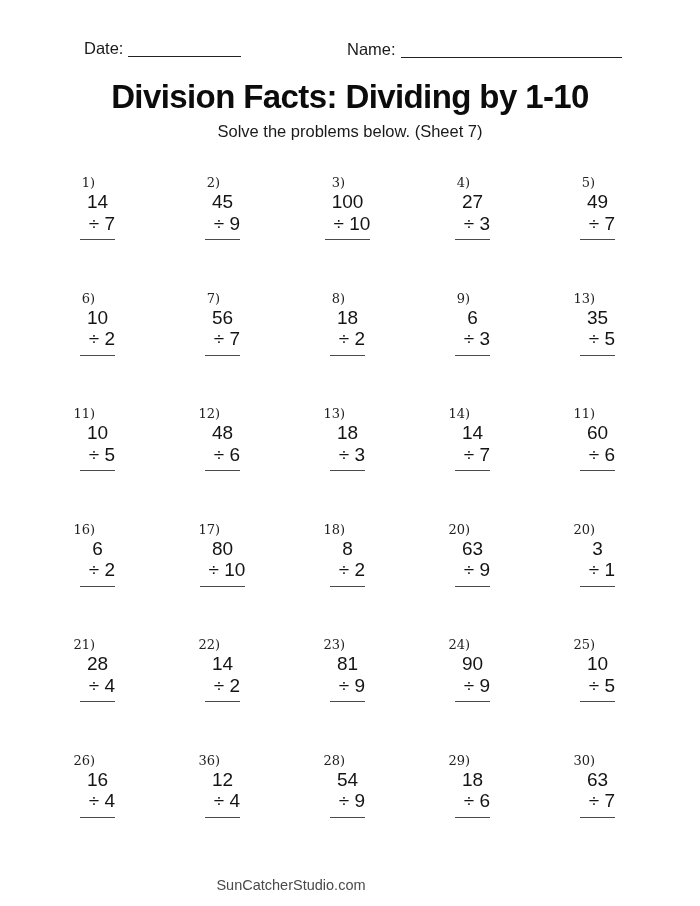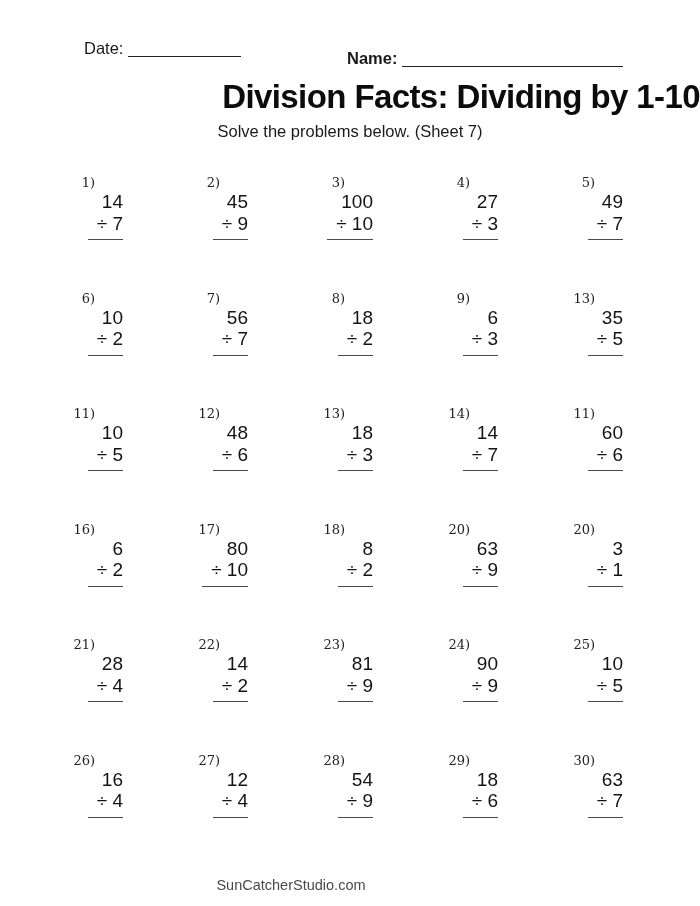--- a/index.html
+++ b/index.html
@@ -13,21 +13,21 @@
     overflow:hidden;
     padding-left:27px;
   }
 
   
   .field { position:absolute; display:flex; align-items:flex-end; }
   .field .flabel { font-size:16.5px; color:#1a1a1a; line-height:18px; }
   .field .fline { display:inline-block; border-bottom:1.6px solid #222; height:16px; margin-left:5px; }
   .field-date { left:84px; top:39px; }
   .field-date .fline { width:113px; }
-  .field-name { left:347px; top:49px;font-weight:bold; }
+  .field-name { left:347px; top:40px; }
   .field-name .fline { width:221px; }
 
   
   .title {
     position:absolute; top:78px; left:0; width:700px;
     text-align:center;
     font-size:33px; font-weight:bold; letter-spacing:-0.6px;
     color:#0c0c0c;
   }
   .subtitle {
@@ -45,21 +45,21 @@
   }
   .problem { padding-top:3px; }
   .plabel {
     width:26px; margin-left:-3px;
     text-align:right;
     font-family:"DejaVu Serif", serif;
     font-size:13px; line-height:15px; color:#222;
   }
   .nums {
     width:51px;
-    text-align:right;
+    text-align:center;
     font-size:19px; line-height:21.5px;
     color:#141414;
     margin-top:1px;
   }
   .divisor-underline {
     display:inline-block;
     padding:0 0 5px 9px;
     border-bottom:1.6px solid #4a4a4a;
     white-space:pre;
   }
@@ -79,21 +79,21 @@
   <div class="field field-date">
     <span class="flabel">Date:</span>
     <span class="fline"></span>
   </div>
 
   <div class="field field-name">
     <span class="flabel">Name:</span>
     <span class="fline"></span>
   </div>
 
-  <h1 class="title" style="margin:0;text-align:right;">Division Facts: Dividing by 1-10</h1>
+  <h1 class="title" style="margin:0;">Division Facts: Dividing by 1-10</h1>
   <div class="subtitle">Solve the problems below. (Sheet 7)</div>
 
   <div class="grid" id="problems-grid">
   <div class="problem">
     <div class="plabel">1)</div>
     <div class="nums">
       <div class="dividend">14</div>
       <div class="divisor-row">
         <span class="divisor-underline"><span class="divsign">÷</span> <span class="divnum">7</span></span>
       </div>
@@ -344,21 +344,21 @@
     <div class="plabel">26)</div>
     <div class="nums">
       <div class="dividend">16</div>
       <div class="divisor-row">
         <span class="divisor-underline"><span class="divsign">÷</span> <span class="divnum">4</span></span>
       </div>
     </div>
   </div>
 
   <div class="problem">
-    <div class="plabel">27)</div>
+    <div class="plabel">36)</div>
     <div class="nums">
       <div class="dividend">12</div>
       <div class="divisor-row">
         <span class="divisor-underline"><span class="divsign">÷</span> <span class="divnum">4</span></span>
       </div>
     </div>
   </div>
 
   <div class="problem">
     <div class="plabel">28)</div>

